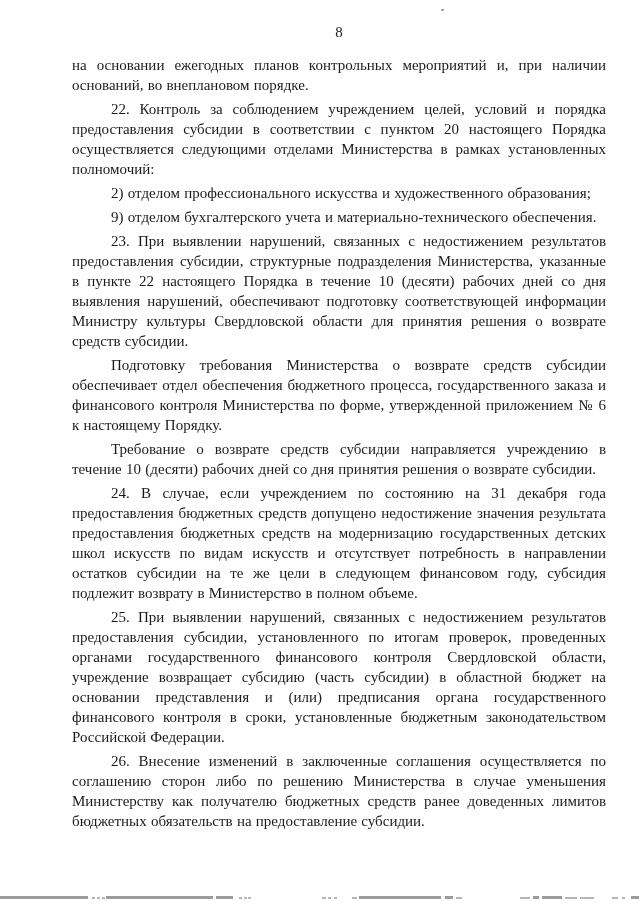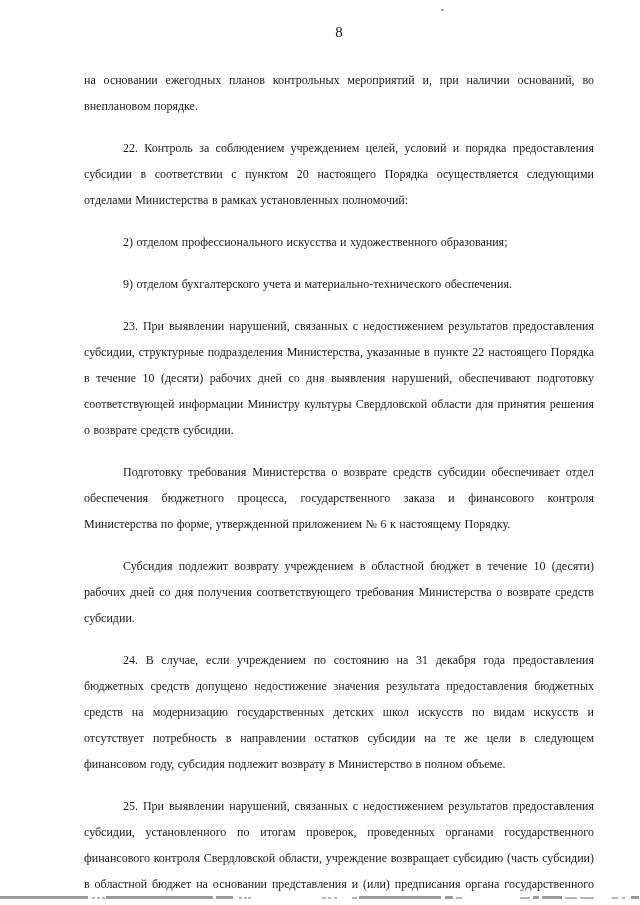--- a/index.html
+++ b/index.html
@@ -34,24 +34,24 @@
     font-size: 15px;
     line-height: 17px;
   }
   .content {
     position: absolute;
     top: 51px;
     left: 68px;
     width: 542px;
   }
   .content p {
-    margin: 16px;
+    margin: 4px;
     padding: 0;
-    font-size: 12px;
-    line-height: 26px;
+    font-size: 15px;
+    line-height: 20px;
     text-align: justify;
     text-indent: 39px;
     word-spacing: 0.5px;
   }
   .content p.noindent {
     text-indent: 0;
   }
   .scan-line {
     position: absolute;
     left: 0;
@@ -76,21 +76,21 @@
 
   <div class="page-number">8</div>
 
   <div class="content">
     <p class="noindent">на основании ежегодных планов контрольных мероприятий и, при наличии оснований, во внеплановом порядке.</p>
     <p>22. Контроль за соблюдением учреждением целей, условий и порядка предоставления субсидии в соответствии с пунктом 20 настоящего Порядка осуществляется следующими отделами Министерства в рамках установленных полномочий:</p>
     <p>2) отделом профессионального искусства и художественного образования;</p>
     <p>9) отделом бухгалтерского учета и материально-технического обеспечения.</p>
     <p>23. При выявлении нарушений, связанных с недостижением результатов предоставления субсидии, структурные подразделения Министерства, указанные в пункте 22 настоящего Порядка в течение 10 (десяти) рабочих дней со дня выявления нарушений, обеспечивают подготовку соответствующей информации Министру культуры Свердловской области для принятия решения о возврате средств субсидии.</p>
     <p>Подготовку требования Министерства о возврате средств субсидии обеспечивает отдел обеспечения бюджетного процесса, государственного заказа и финансового контроля Министерства по форме, утвержденной приложением № 6 к настоящему Порядку.</p>
-    <p>Субсидия подлежит возврату учреждением в областной бюджет в течение 10 (десяти) рабочих дней со дня получения соответствующего требования Министерства о возврате средств субсидии.</p>
+    <p>Требование о возврате средств субсидии направляется учреждению в течение 10 (десяти) рабочих дней со дня принятия решения о возврате субсидии.</p>
     <p>24. В случае, если учреждением по состоянию на 31 декабря года предоставления бюджетных средств допущено недостижение значения результата предоставления бюджетных средств на модернизацию государственных детских школ искусств по видам искусств и отсутствует потребность в направлении остатков субсидии на те же цели в следующем финансовом году, субсидия подлежит возврату в Министерство в полном объеме.</p>
     <p>25. При выявлении нарушений, связанных с недостижением результатов предоставления субсидии, установленного по итогам проверок, проведенных органами государственного финансового контроля Свердловской области, учреждение возвращает субсидию (часть субсидии) в областной бюджет на основании представления и (или) предписания органа государственного финансового контроля в сроки, установленные бюджетным законодательством Российской Федерации.</p>
     <p>26. Внесение изменений в заключенные соглашения осуществляется по соглашению сторон либо по решению Министерства в случае уменьшения Министерству как получателю бюджетных средств ранее доведенных лимитов бюджетных обязательств на предоставление субсидии.</p>
   </div>
 
   <div class="scan-line">
     <span style="left:0px;width:88px"></span>
     <span class="lt" style="left:92px;width:3px"></span>
     <span class="lt" style="left:97px;width:3px"></span>
     <span class="lt" style="left:102px;width:3px"></span>

